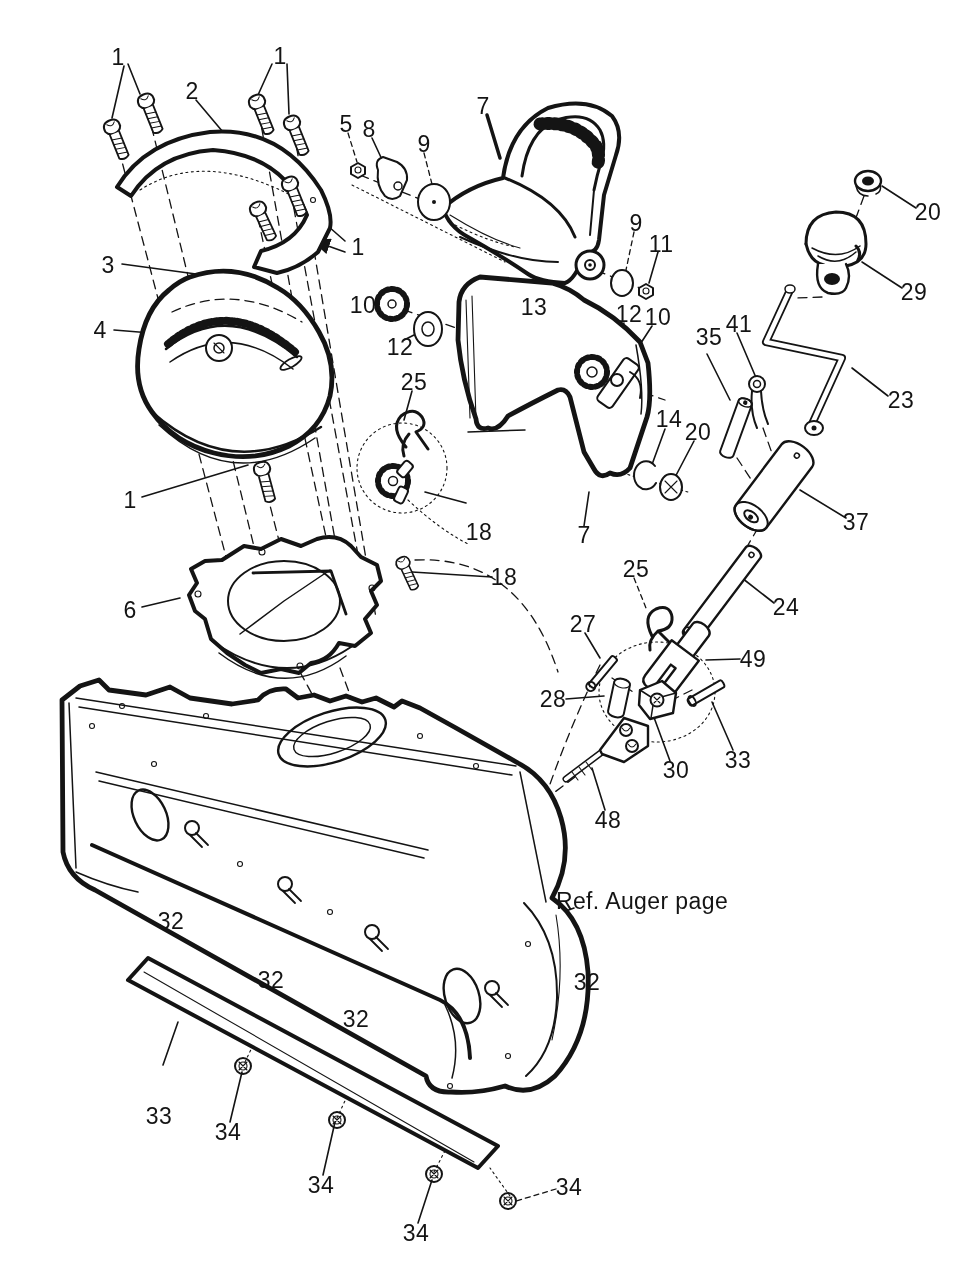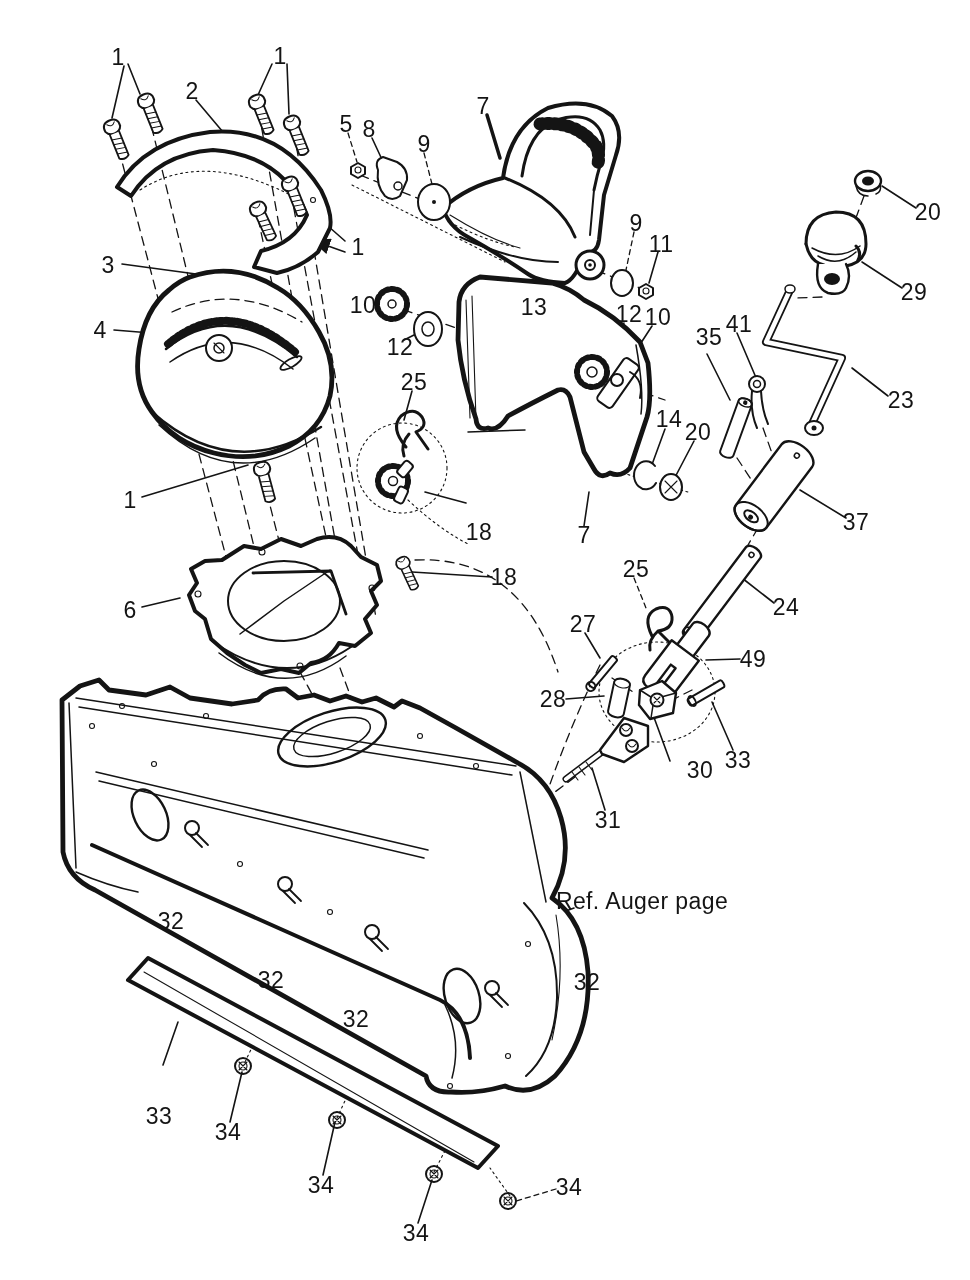--- a/index.html
+++ b/index.html
@@ -448,22 +448,22 @@
   <span class="co" style="left:414px;top:382px">25</span>
   <span class="co" style="left:479px;top:532px">18</span>
   <span class="co" style="left:504px;top:577px">18</span>
   <span class="co" style="left:130px;top:610px">6</span>
   <span class="co" style="left:636px;top:569px">25</span>
   <span class="co" style="left:786px;top:607px">24</span>
   <span class="co" style="left:583px;top:624px">27</span>
   <span class="co" style="left:753px;top:659px">49</span>
   <span class="co" style="left:553px;top:699px">28</span>
   <span class="co" style="left:738px;top:760px">33</span>
-  <span class="co" style="left:700px;top:770px">30</span>
-  <span class="co" style="left:608px;top:820px">31</span>
+  <span class="co" style="left:676px;top:770px">30</span>
+  <span class="co" style="left:608px;top:820px">48</span>
   <span class="co" style="left:171px;top:921px">32</span>
   <span class="co" style="left:271px;top:980px">32</span>
   <span class="co" style="left:356px;top:1019px">32</span>
   <span class="co" style="left:587px;top:982px">32</span>
   <span class="co ref" style="left:642px;top:901px">Ref. Auger page</span>
   <span class="co" style="left:159px;top:1116px">33</span>
   <span class="co" style="left:228px;top:1132px">34</span>
   <span class="co" style="left:321px;top:1185px">34</span>
   <span class="co" style="left:416px;top:1233px">34</span>
   <span class="co" style="left:569px;top:1187px">34</span>

